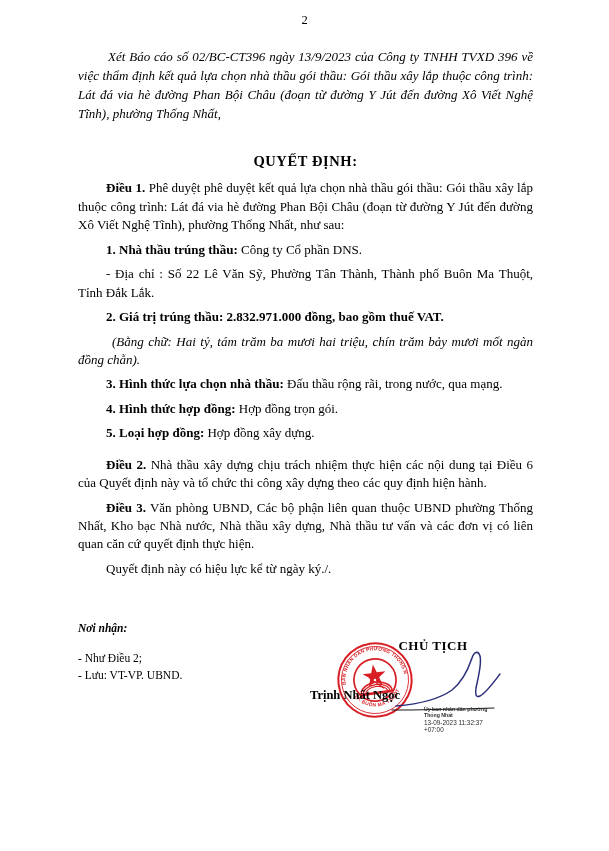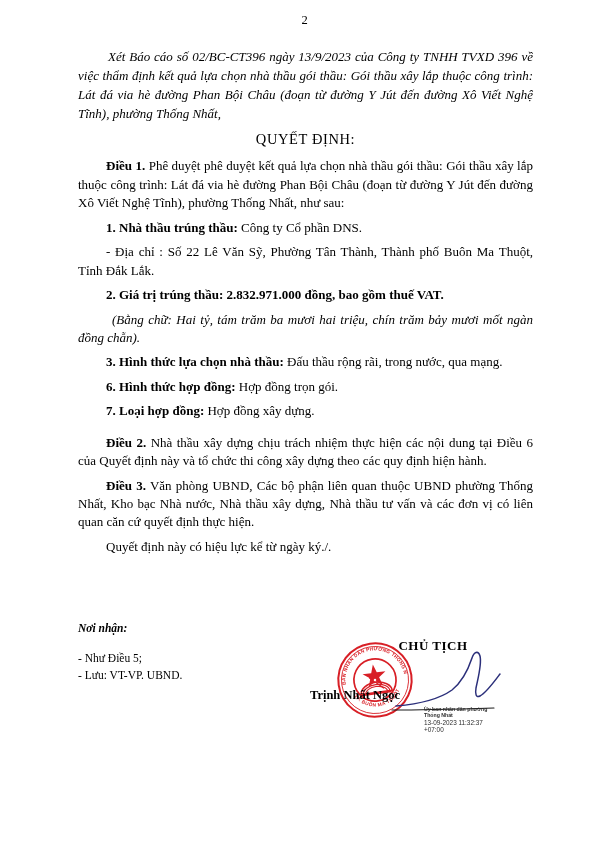--- a/index.html
+++ b/index.html
@@ -46,24 +46,24 @@
   .preamble {
     font-style: italic;
     font-size: 13px;
     line-height: 1.45;
     text-align: justify;
     text-indent: 30px;
     margin: 0;
   }
   .title {
     text-align: center;
-    font-weight: normal;
+    font-weight: bold;
     font-size: 14.5px;
     letter-spacing: 0.6px;
-    margin: 8px 0 9px 0;
+    margin: 30px 0 9px 0;
   }
   .lbl { font-weight: bold; }
   .spacer-sm { height: 5px; }
   .spacer-md { height: 7px; }
 
   
   .sig-area {
     position: absolute;
     left: 78px;
     top: 618px;
@@ -175,25 +175,25 @@
     <div class="spacer-sm"></div>
 
     <p class="para preamble" style="text-indent:34px;">(Bằng chữ: Hai tỷ, tám trăm ba mươi hai triệu, chín trăm bảy mươi mốt ngàn đồng chẵn).</p>
 
     <div class="spacer-sm"></div>
 
     <p class="para"><span class="lbl">3. Hình thức lựa chọn nhà thầu:</span><span> Đấu thầu rộng rãi, trong nước, qua mạng.</span></p>
 
     <div class="spacer-sm"></div>
 
-    <p class="para"><span class="lbl">6. Hình thức hợp đồng:</span><span> Hợp đồng trọn gói.</span></p>
-
-    <div class="spacer-sm"></div>
-
-    <p class="para"><span class="lbl">7. Loại hợp đồng:</span><span> Hợp đồng xây dựng.</span></p>
+    <p class="para"><span class="lbl">4. Hình thức hợp đồng:</span><span> Hợp đồng trọn gói.</span></p>
+
+    <div class="spacer-sm"></div>
+
+    <p class="para"><span class="lbl">5. Loại hợp đồng:</span><span> Hợp đồng xây dựng.</span></p>
 
     <div class="spacer-sm"></div>
 
 
     <div class="spacer-md"></div>
 
     <p class="para"><span class="lbl">Điều 2.</span><span> Nhà thầu xây dựng chịu trách nhiệm thực hiện các nội dung tại Điều 6 của Quyết định này và tổ chức thi công xây dựng theo các quy định hiện hành.</span></p>
 
     <div class="spacer-sm"></div>
 
@@ -202,21 +202,21 @@
     <div class="spacer-sm"></div>
 
     <p class="para">Quyết định này có hiệu lực kể từ ngày ký./.</p>
 
   </div>
 
   <div class="sig-area">
 
     <div class="recipients">
       <div class="recipients-title">Nơi nhận:</div>
-      <div class="recipients-item">- Như Điều 5;</div>
+      <div class="recipients-item">- Như Điều 2;</div>
       <div class="recipients-item">- Lưu: VT-VP. UBND.</div>
     </div>
 
     <div class="signer-col">
       <div class="signer-role">CHỦ TỊCH</div>
     </div>
 
   </div>
 
   <div class="seal">

